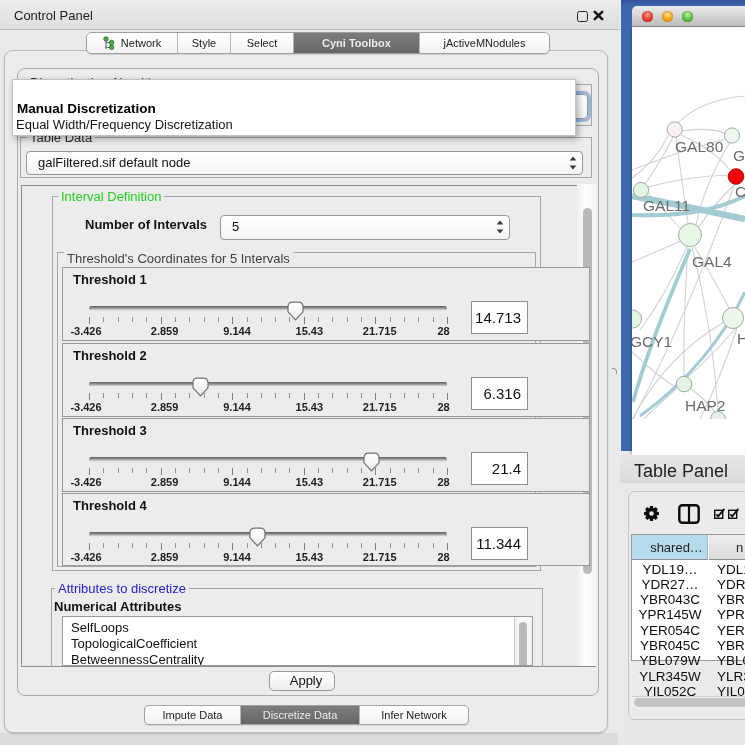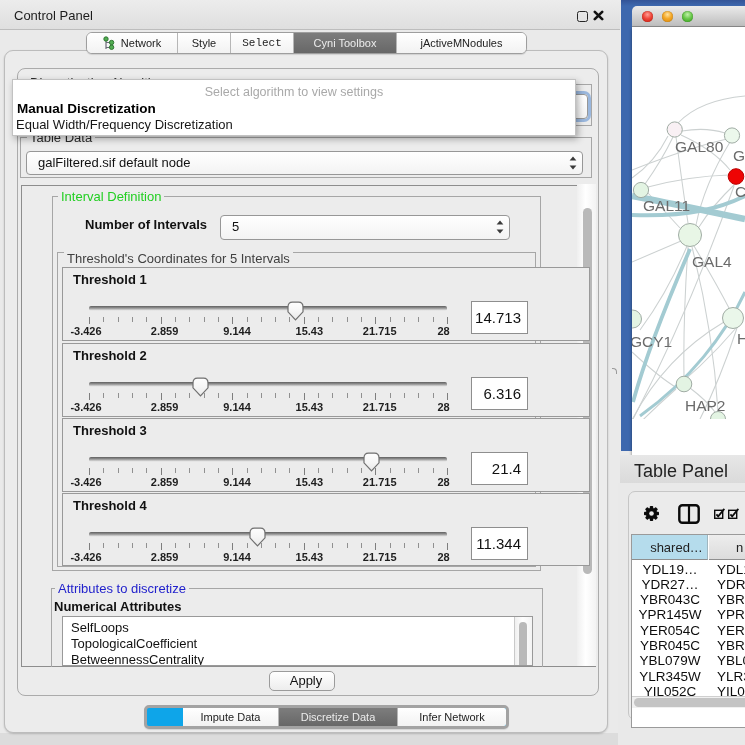--- a/index.html
+++ b/index.html
@@ -58,37 +58,37 @@
     background:repeating-linear-gradient(90deg,#7e7e7e 0,#7e7e7e 1px,transparent 1px,transparent 71.6px);}
   .tlbl{position:absolute;top:57px;font-size:11px;font-weight:bold;color:#1e1e1e;width:60px;text-align:center;}
   .vbox{position:absolute;left:408px;top:32.5px;width:57px;height:33px;background:#fff;
     border:1px solid #8e8e8e;box-sizing:border-box;font-size:15px;color:#111;
     text-align:right;line-height:31px;padding-right:6px;}
   .thumb{position:absolute;top:32.5px;}
   
   .btn{position:absolute;border:1px solid #9b9b9b;border-radius:5px;
     background:linear-gradient(180deg,#ffffff,#ededed);font-size:13px;color:#111;
     text-align:center;box-sizing:border-box;padding-left:8px;}
-  #bottabs{left:144px;top:705px;height:18px;display:flex;border:3px solid #a3a3a3;
-    border-radius:5px;background:#0ea5e9;overflow:hidden;z-index:5;box-shadow:0 1px 1px rgba(0,0,0,.1);padding-left:36px;}
+  #bottabs{left:144px;top:705px;height:18px;display:flex;border:1px solid #a3a3a3;
+    border-radius:5px;background:#737373;overflow:hidden;z-index:5;box-shadow:0 1px 1px rgba(0,0,0,.1);}
   
   #bluewin{left:621px;top:0;width:124px;height:451px;background:linear-gradient(180deg,#335497 0,#3d68ae 6px,#3d68ae);}
   #mactitle{left:632px;top:6px;width:113px;height:21px;
     background:linear-gradient(180deg,#ebebeb,#bdbdbd);border-bottom:1px solid #8a8a8a;
     border-top-left-radius:5px;box-sizing:border-box;}
   .light{position:absolute;top:11px;width:11px;height:11px;border-radius:50%;}
   #canvas{left:632px;top:27px;width:113px;height:468px;background:#ffffff;
     box-shadow:0 2px 3px rgba(0,0,0,.45);}
   #tp-bar{left:620px;top:454.5px;width:125px;height:28px;
     background:linear-gradient(180deg,#e7e7e7,#dadada);border-bottom:1px solid #c6c6c6;}
   #tp-title{left:634px;top:461px;font-size:18px;color:#222;}
   #tp-area{left:618px;top:483px;width:127px;height:262px;background:#e9e9e9;}
   #tp-panel{left:628px;top:491px;width:130px;height:229px;background:#ebebeb;
     border:1px solid #c6c6c6;border-radius:7px;box-sizing:border-box;}
-  #table{left:631px;top:533.5px;width:114px;height:194px;border:1px solid #9a9a9a;
+  #table{left:631px;top:533.5px;width:114px;height:127px;border:1px solid #9a9a9a;
     border-right:none;background:#fff;box-sizing:border-box;}
   .hcell{position:absolute;top:0;height:25px;box-sizing:border-box;font-size:13px;color:#222;
     text-align:center;line-height:25px;border-bottom:1px solid #8f8f8f;}
   .trow{position:absolute;width:200px;font-size:13.5px;color:#0d0d0d;}
   .c1{position:absolute;left:0;width:76px;text-align:center;}
   .c2{position:absolute;left:85px;}
 </style></head>
 <body>
 <div class="abs" style="left:0;top:733px;width:621px;height:12px;background:#dcdcdc;"></div>
 
@@ -103,34 +103,33 @@
 
 <div class="abs" id="toptabs">
   <div class="seg" style="width:91px;">
     <svg width="14" height="15" viewBox="0 0 14 15" style="margin-right:4px;">
       <path d="M3,3.5 L3,13 M3,6.5 L7.5,6.5 M3,11.5 L7.5,11.5" stroke="#6b6b78" stroke-width="1.2" fill="none"></path>
       <circle cx="3" cy="3" r="2.2" fill="#52ad52" stroke="#27702a" stroke-width="0.9"></circle>
       <circle cx="8.6" cy="6.5" r="2.2" fill="#52ad52" stroke="#27702a" stroke-width="0.9"></circle>
       <circle cx="8.6" cy="11.3" r="2.2" fill="#52ad52" stroke="#27702a" stroke-width="0.9"></circle>
     </svg>Network</div>
   <div class="seg" style="width:53px;">Style</div>
-  <div class="seg" style="width:63px;font-family:Liberation Mono, monospace;">Select</div>
-  <div class="seg dark" style="width:103px;">Cyni Toolbox</div>
+  <div class="seg" style="width:63px;">Select</div>
+  <div class="seg dark" style="width:126px;font-weight:bold;">Cyni Toolbox</div>
   <div class="seg" style="width:129px;">jActiveMNodules</div>
 </div>
 
 <div class="abs" id="tabpanel"></div>
 
 <div class="group" style="left:20px;top:84px;width:572px;height:42px;"></div>
 <div class="gtitle" style="left:27px;top:75px;color:#2b2b2b;">Discretization Algorithm</div>
 <div class="combo" style="left:30px;top:94px;width:558px;height:25px;
      box-shadow:0 0 0 3px rgba(88,140,210,.55);"></div>
 
 <div class="abs" id="popup">
-  <div class="hint">Select algorithm to view settings</div>
   <div class="it1">Manual Discretization</div>
   <div class="it2">Equal Width/Frequency Discretization</div>
 </div>
 
 <div class="group" style="left:20px;top:137px;width:572px;height:41px;"></div>
 <div class="gtitle" style="left:27px;top:130px;color:#2b2b2b;z-index:2;">Table Data</div>
 <div class="combo" style="left:26px;top:151px;width:557px;height:24px;">
   <span class="ctext">galFiltered.sif default node</span>
   <svg class="stepper" width="8" height="14" viewBox="0 0 8 14">
     <path d="M4,0.5 L7.4,4.4 L0.6,4.4 Z" fill="#3a3a3a"></path>

